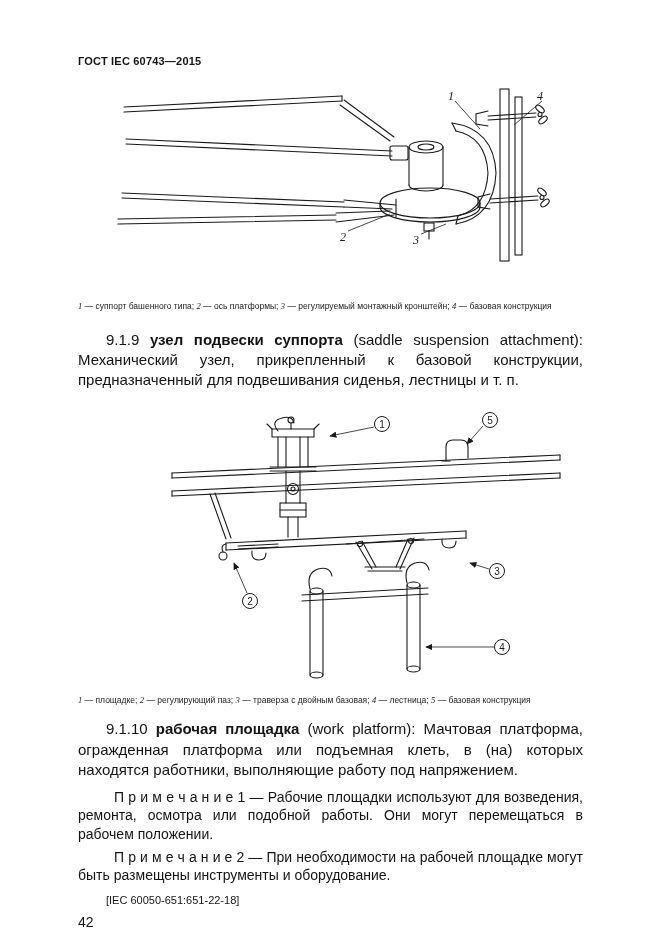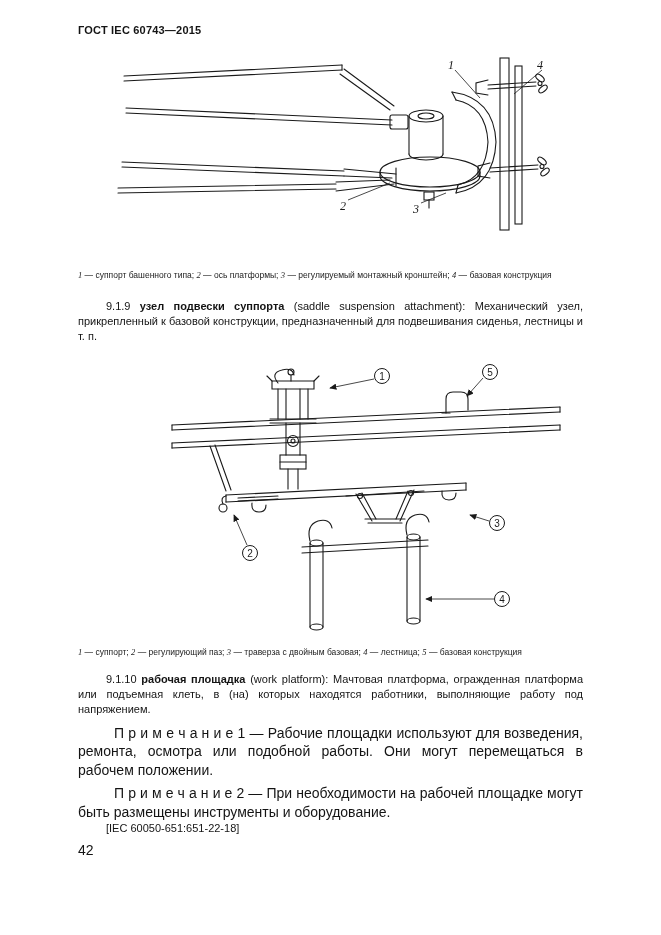--- a/index.html
+++ b/index.html
@@ -1,37 +1,37 @@
 <!DOCTYPE html>
 <html><head>
 <meta charset="utf-8">
 <style>
   *{margin:0;padding:0;box-sizing:border-box}
   html,body{background:#ffffff}
   .page{
     position:relative;width:661px;height:935px;background:#fff;color:#141414;
     font-family:"Liberation Sans",sans-serif;overflow:hidden;
   }
-  .content{padding:24px 78px 0 78px}
+  .content{padding:55px 78px 0 78px}
   .header{font-size:11px;font-weight:700;letter-spacing:.2px}
   figure{margin:0}
   .fig1{margin:16px 0 0 18px}
   .fig2{margin:20px 0 0 82px}
   .fig1 svg,.fig2 svg{display:block}
   .caption{font-size:8.5px;line-height:1.25;color:#222;white-space:nowrap}
   .caption1{margin-top:12px}
   .caption2{margin-top:6px}
   .cap-num{font-style:italic;font-family:"Liberation Serif",serif}
-  .body-text{font-size:11px;line-height:1.36;text-align:justify;text-indent:28px;margin-top:18px}
+  .body-text{font-size:15px;line-height:1.36;text-align:justify;text-indent:28px;margin-top:18px}
   .p9110{margin-top:14px}
   .p9111{margin-top:12px}
   .term-name{font-weight:700}
   .note{font-size:14px;line-height:1.32;text-align:justify;text-indent:36px;margin-top:7px}
   .note2{margin-top:5px}
-  .reference{font-size:11px;line-height:1.36;text-indent:28px;margin-top:0;text-align:left}
+  .reference{font-size:11px;line-height:1.36;text-indent:28px;margin-top:8px;text-align:left}
   .page-number{font-size:14px;margin-top:6px}
   svg .draw{stroke:#1a1a1a;fill:none;stroke-width:1.1;stroke-linecap:round}
   svg .thin{stroke:#1a1a1a;fill:none;stroke-width:.8}
   svg .callout circle{stroke:#1a1a1a;fill:#fff;stroke-width:1}
   svg .callout text{font-family:"Liberation Sans",sans-serif;font-size:10px;fill:#1a1a1a;font-style:normal}
   svg .figlabel{font-family:"Liberation Serif",serif;font-style:italic;font-size:12px;fill:#1a1a1a}
 </style>
 </head>
 <body>
 
@@ -224,21 +224,21 @@
           <circle cx="90" cy="190" r="7.5"></circle>
           <text x="90" y="193.5" text-anchor="middle">2</text>
         </g>
         <g class="callout">
           <circle cx="342" cy="236" r="7.5"></circle>
           <text x="342" y="239.5" text-anchor="middle">4</text>
         </g>
       </svg>
     </figure>
 
-    <p class="caption caption2"><span class="cap-num">1</span><span> — суппорт; </span><span class="cap-num">2</span><span> — регулирующий паз; </span><span class="cap-num">3</span><span> — траверза с двойным базовая; </span><span class="cap-num">4</span><span> — лестница; </span><span class="cap-num">5</span><span> — базовая конструкция</span></p>
+    <p class="caption caption2"><span class="cap-num">1</span><span> — площадке; </span><span class="cap-num">2</span><span> — регулирующий паз; </span><span class="cap-num">3</span><span> — траверза с двойным базовая; </span><span class="cap-num">4</span><span> — лестница; </span><span class="cap-num">5</span><span> — базовая конструкция</span></p>
 
     <p class="body-text p9110"><span>9.1.10</span> <b class="term-name">рабочая площадка</b> <span>(work platform): Мачтовая платформа, огражденная платформа или подъемная клеть, в (на) которых находятся работники, выполняющие работу под напряжением.</span></p>
 
     <p class="note"><span>П р и м е ч а н и е  1 —</span> <span>Рабочие площадки используют для возведения, ремонта, осмотра или подобной работы. Они могут перемещаться в рабочем положении.</span></p>
 
     <p class="note note2"><span>П р и м е ч а н и е  2 —</span> <span>При необходимости на рабочей площадке могут быть размещены инструменты и оборудование.</span></p>
 
     <p class="reference">[IEC 60050-651:651-22-18]</p>
 
 

